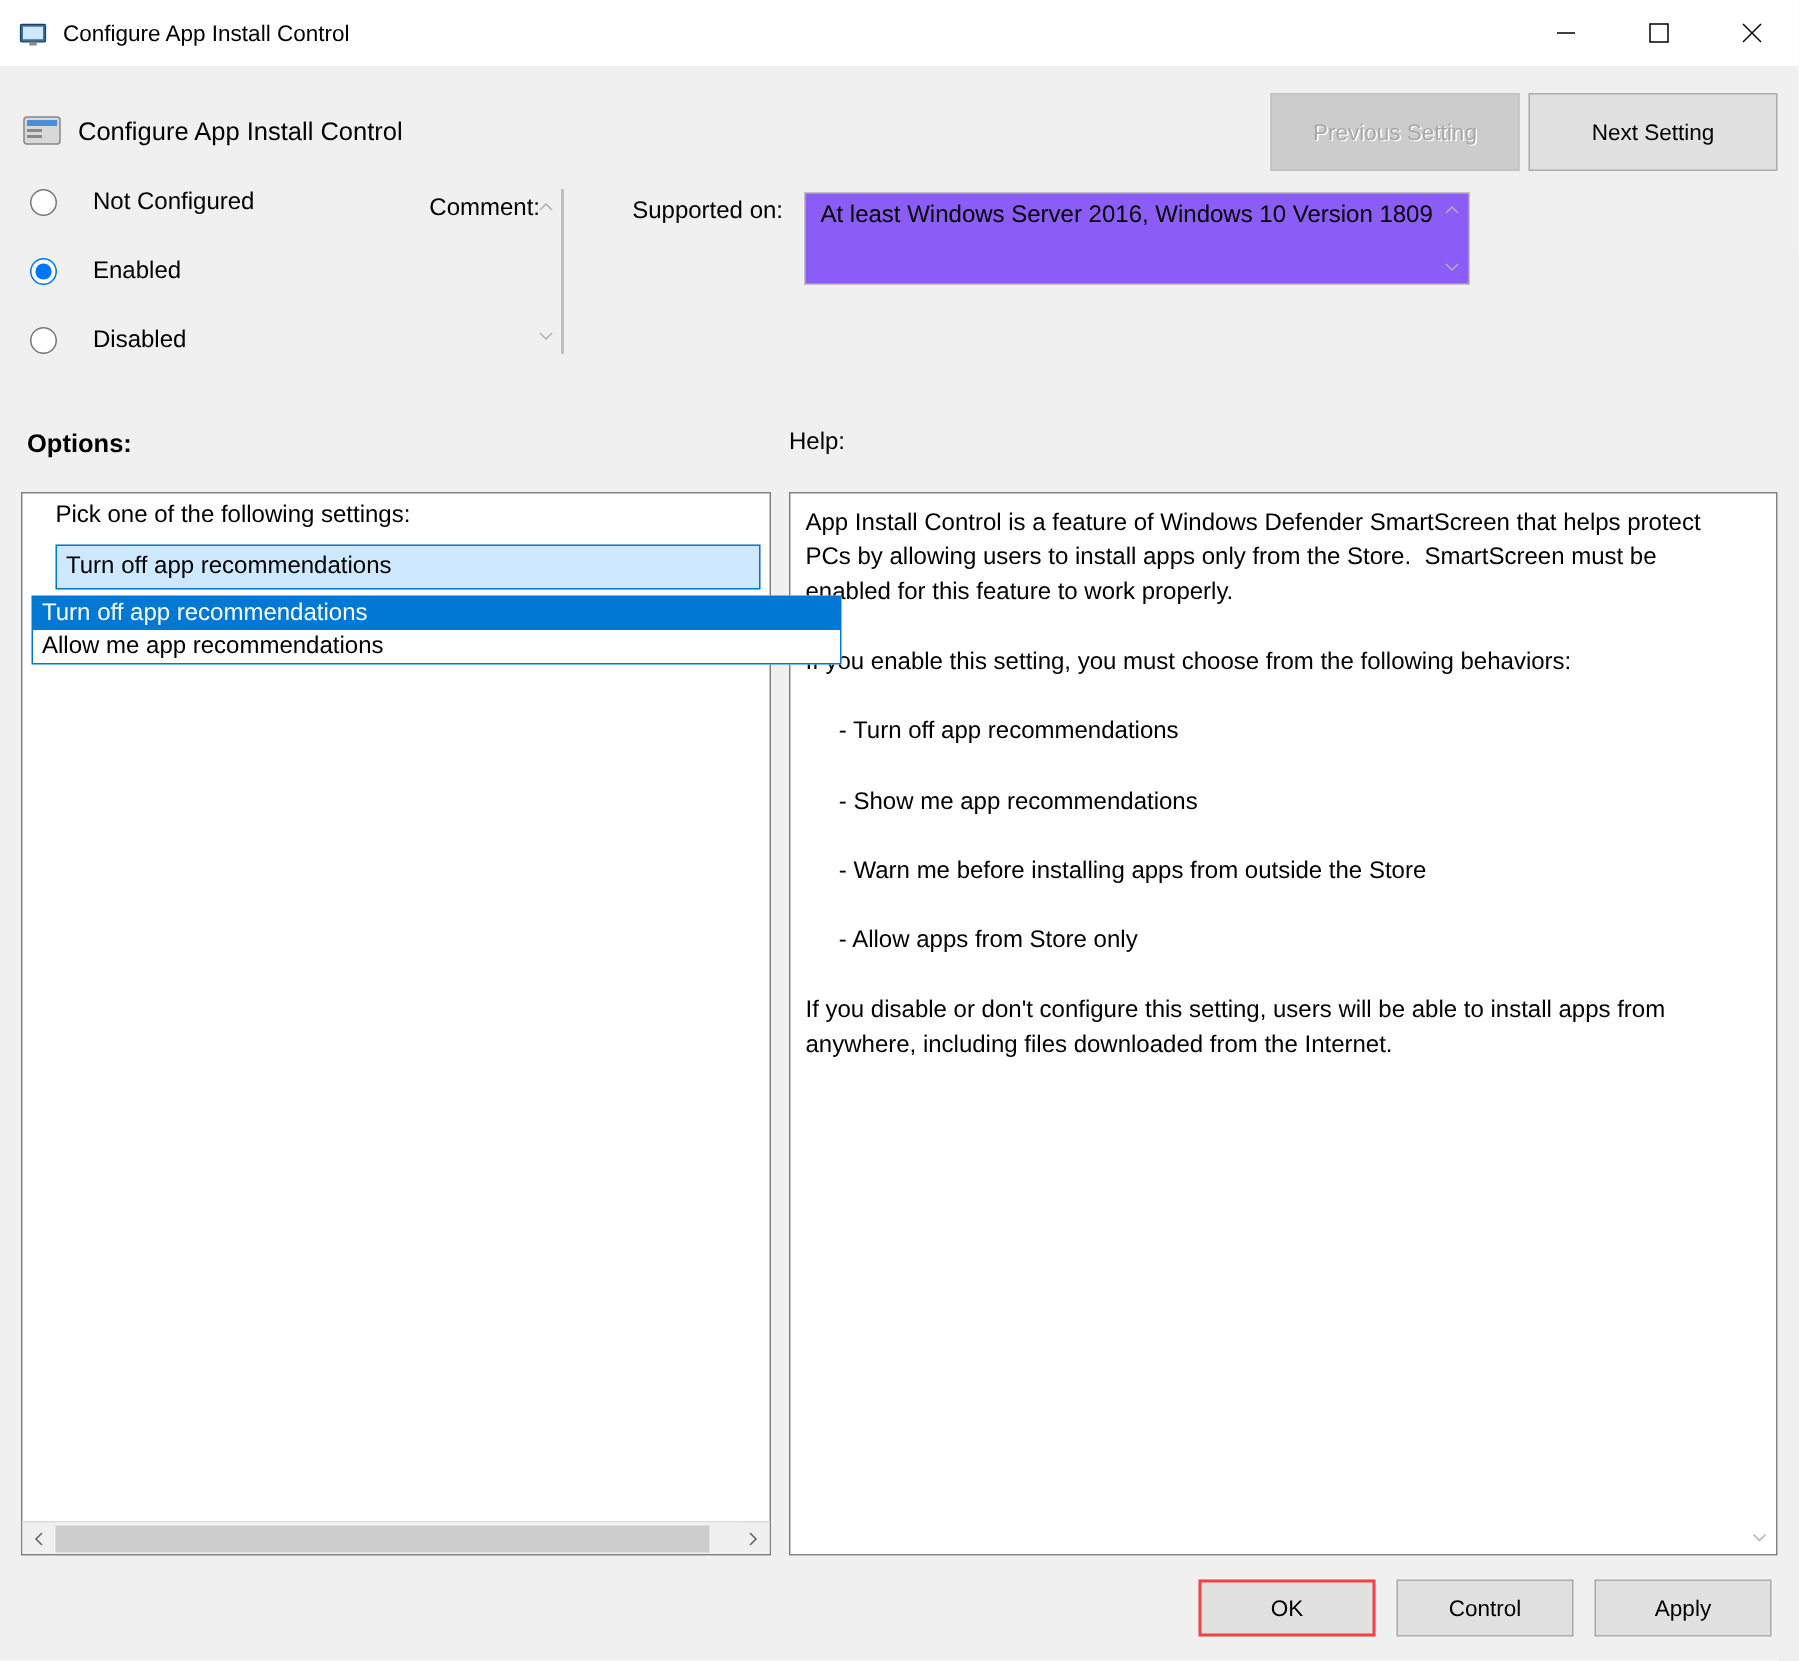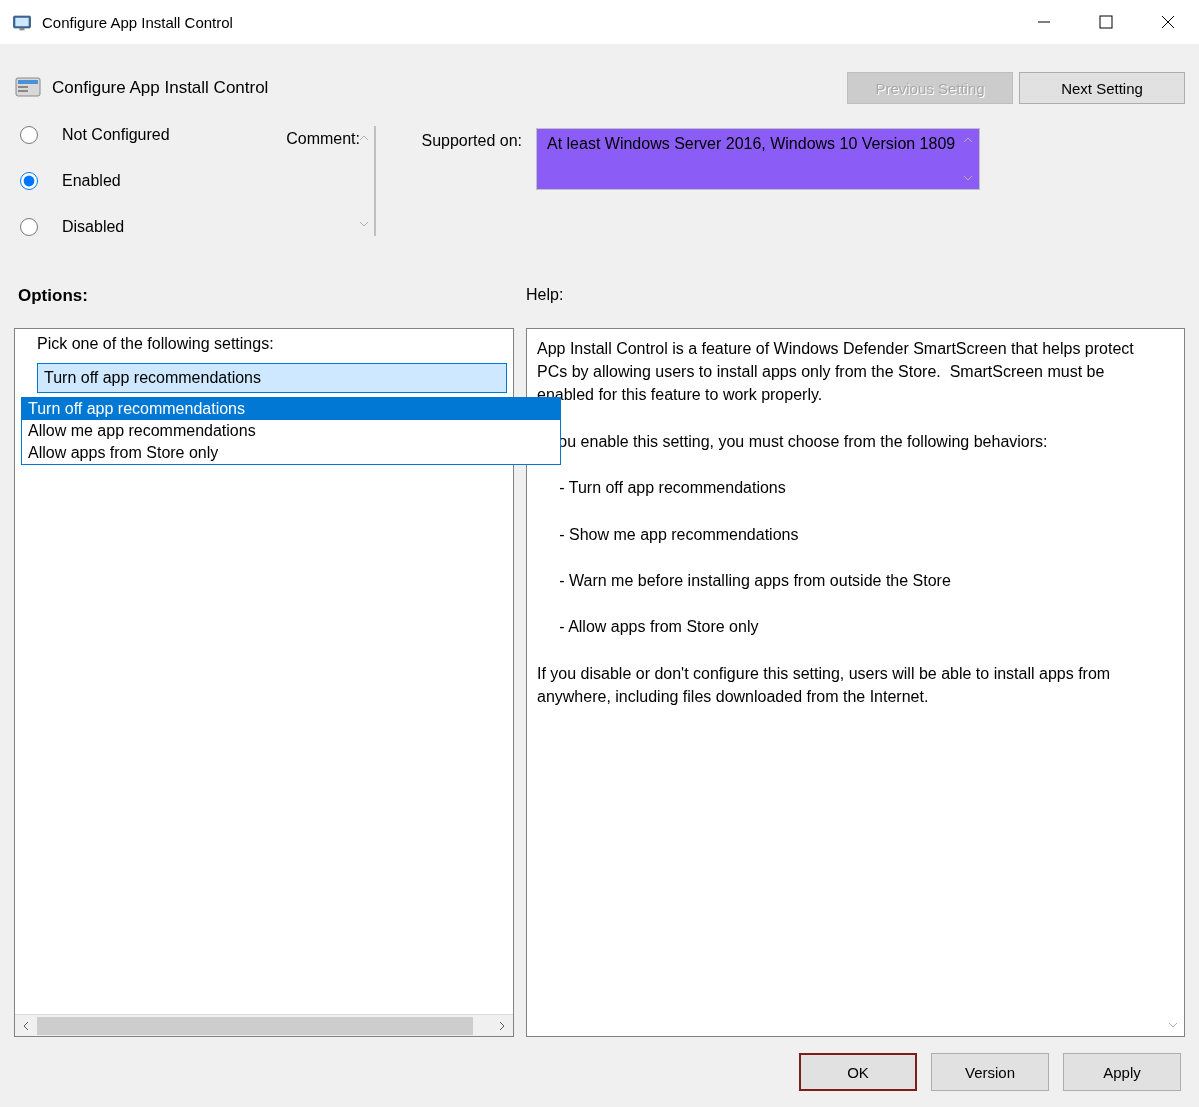--- a/index.html
+++ b/index.html
@@ -9,21 +9,21 @@
   .titlebar .app-icon { width:24px; height:24px; display:flex; align-items:center; justify-content:center; margin-right:8px; }
   .titlebar .title-text { font-size:15px; }
   .titlebar .spacer { flex:1; }
   .titlebar .winctl { width:62px; height:44px; display:flex; align-items:center; justify-content:center; }
   .titlebar .winctl svg { stroke:#000; }
   .client { padding:14px 14px 0 14px; background:#f0f0f0; height:calc(1107px - 44px); display:flex; flex-direction:column; }
   .header-row { display:flex; align-items:center; min-height:60px; }
   .header-row .policy-icon { width:28px; height:28px; margin-right:10px; flex:none; }
   .header-row .policy-title { font-size:17px; }
   .header-row .spacer { flex:1; }
-  .navbtn { height:32px; min-width:166px; margin-left:6px; border:1px solid #adadad; background:#e1e1e1; font-family:inherit; font-size:15px; padding:0 20px; }
+  .navbtn { height:52px; min-width:166px; margin-left:6px; border:1px solid #adadad; background:#e1e1e1; font-family:inherit; font-size:15px; padding:0 20px; }
   .navbtn.disabled { color:#a8a8a8; background:#cccccc; border-color:#bfbfbf; text-shadow:1px 1px 0 #fff; }
   .radio-comment-row { display:flex; padding-top:8px; }
   .radio-col { width:200px; padding-left:6px; }
   .radio-item { display:flex; align-items:flex-start; height:46px;gap:16px; }
   .radio-item input { width:18px; height:18px; margin:0 8px 0 0; }
   .radio-item label { font-size:16px; }
   .comment-col { flex:1; display:flex; flex-direction:row; }
   .comment-row { display:flex; }
   .comment-label { width:160px; text-align:right; padding-right:14px; padding-top:4px; font-size:16px; }
   .comment-box { flex:1; background:#fff; border:1px solid #c0c0c0; height:110px; position:relative; }
@@ -46,21 +46,21 @@
   .dropdown-list .dd-item { padding:2px 6px; white-space:nowrap; }
   .dropdown-list .dd-item.selected { background:#0078d4; color:#fff; }
   .options-box .hbar { height:22px; background:#f0f0f0; border-top:1px solid #dcdcdc; display:flex; align-items:center; }
   .hbar .hbtn { width:22px; height:22px; display:flex; align-items:center; justify-content:center; }
   .hbar .hbtn svg { stroke:#606060; fill:none; }
   .hbar .track { flex:1; height:100%; background:#f0f0f0; position:relative; }
   .hbar .thumb { position:absolute; left:0; top:2px; height:18px; width:96%; background:#cdcdcd; border-radius:0; }
   .help-box { flex:1; background:#fff; border:1px solid #828282; position:relative; padding:8px 26px 8px 10px; font-size:16px; line-height:1.45; overflow:hidden; white-space:pre-wrap; }
   .button-row { height:70px; display:flex; align-items:center; justify-content:flex-end; gap:14px; padding-right:4px; }
   .dlgbtn { height:38px; min-width:118px; border:1px solid #adadad; background:#e1e1e1; font-family:inherit; font-size:15px; }
-  .dlgbtn.default { border:2px solid #7f1d1d; background:#e1e1e1; }
+  .dlgbtn.default { border:2px solid #ef4444; background:#e1e1e1; }
 </style>
 </head>
 <body>
 
 <div class="window">
 
   <div class="titlebar">
     <div class="app-icon">
       <svg viewBox="0 0 24 24" width="20" height="20">
         <rect x="2" y="5" width="20" height="14" rx="1" fill="#3a6ea5" stroke="#1c3d5a"></rect>
@@ -165,21 +165,20 @@
     <div class="split-panels">
       <div class="options-box">
         <div class="options-inner">
           <div class="opt-prompt">Pick one of the following settings:</div>
           <div class="opt-select">
             <span>Turn off app recommendations</span>
           </div>
           <div class="dropdown-list">
             <div class="dd-item selected">Turn off app recommendations</div>
             <div class="dd-item">Allow me app recommendations</div>
-            <div class="dd-item">Allow apps from Store only</div>
           </div>
         </div>
         <div style="flex:1"></div>
         <div class="hbar">
           <div class="hbtn">
               <svg width="8" height="10">
                 <polyline points="6,1 2,5 6,9"></polyline>
               </svg>
             </div>
           <div class="track">
@@ -206,18 +205,18 @@
      - Allow apps from Store only
 
 If you disable or don't configure this setting, users will be able to install apps from anywhere, including files downloaded from the Internet.
 </span><div class="scroll-arrow down"><svg width="10" height="8">
               <polyline points="1,2 5,6 9,2"></polyline>
             </svg></div></div>
     </div>
 
     <div class="button-row">
       <button class="dlgbtn default">OK</button>
-      <button class="dlgbtn">Version</button>
+      <button class="dlgbtn">Control</button>
       <button class="dlgbtn">Apply</button>
     </div>
 
   </div>
 </div>
 
 </body></html>

